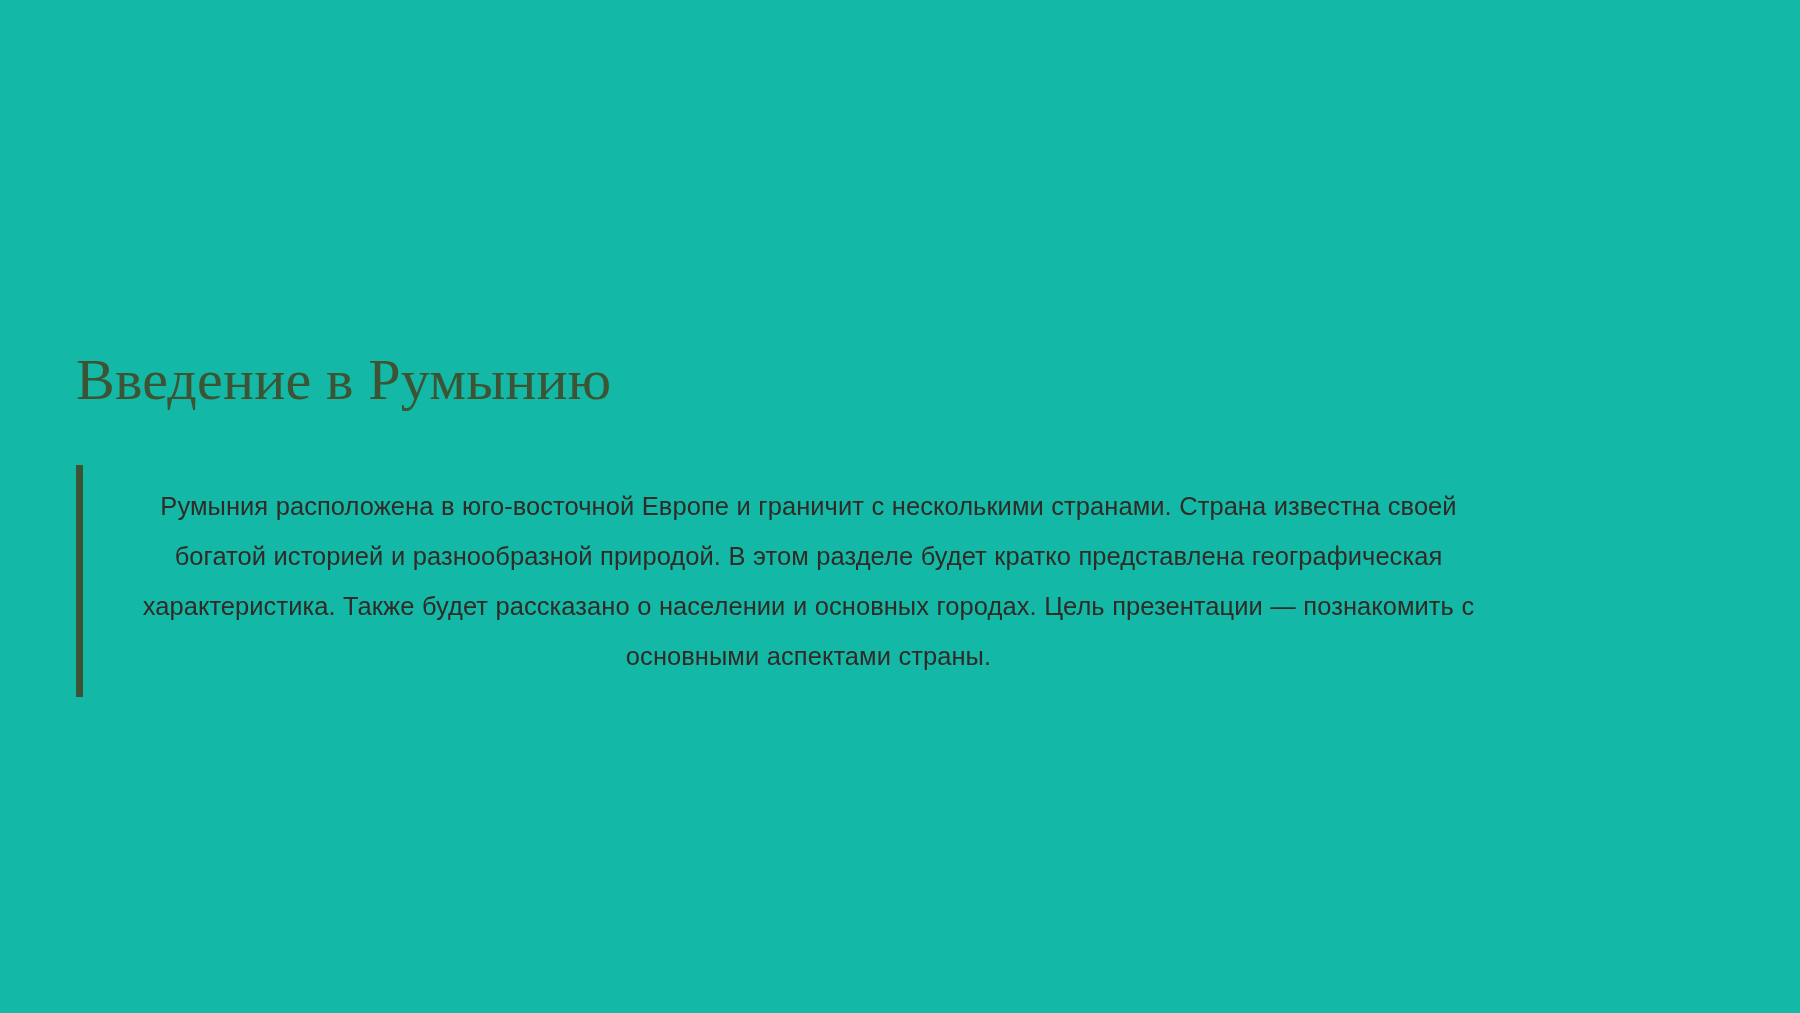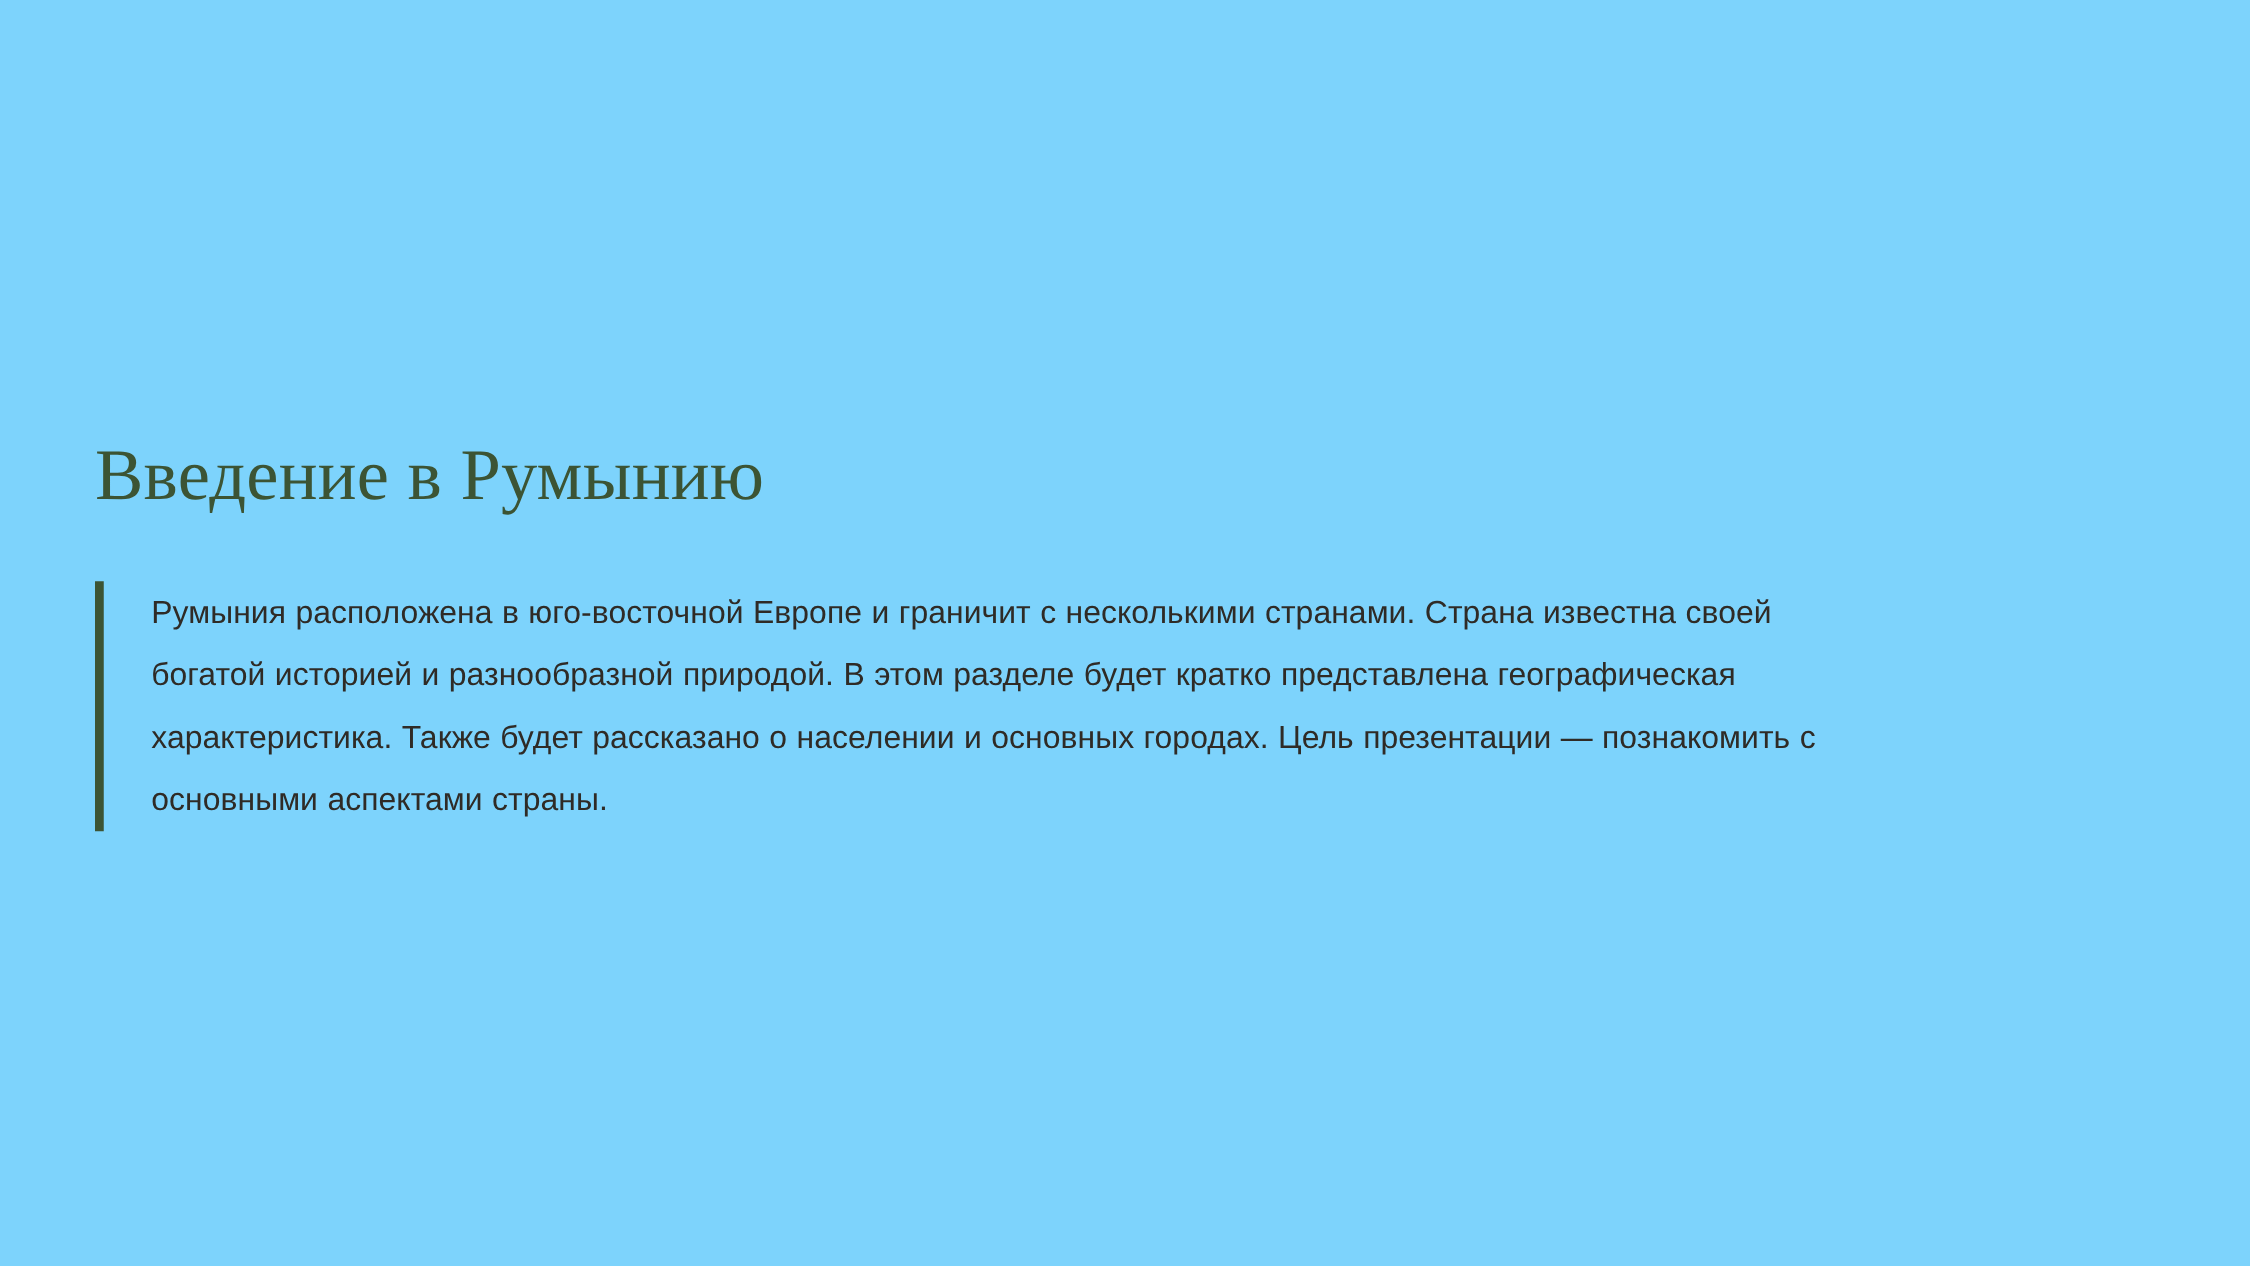--- a/index.html
+++ b/index.html
@@ -11,21 +11,21 @@
     width: 1800px;
     height: 1013px;
     overflow: hidden;
     font-family: "Liberation Sans", "DejaVu Sans", sans-serif;
   }
 
   #slide {
     position: relative;
     width: 1800px;
     height: 1013px;
-    background: #7dd3fc;
+    background: #14b8a6;
     box-sizing: border-box;
     text-decoration: underline;
   }
 
   
   #slide-title {
     position: absolute;
     left: 76px;
     top: 348px;
     width: 1420px;
@@ -51,28 +51,28 @@
 
   #accent-bar {
     flex: 0 0 auto;
     width: 7px;
     background: #3c5434;
     border-radius: 0;
   }
 
   #body-text {
     flex: 1 1 auto;
-    margin: 0;
+    margin: 16px;
     padding: 0 0 0 38px;
     font-family: "Liberation Sans", "DejaVu Sans", sans-serif;
     font-weight: 400;
     font-size: 25.5px;
     line-height: 50px;
     color: #2f2b26;
-    text-align: left;
+    text-align: center;
     letter-spacing: 0.05px;
     word-spacing: 0.4px;
   }
 </style>
 </head>
 <body>
 
 <div id="slide">
 
   <h1 id="slide-title">Введение в Румынию</h1>

